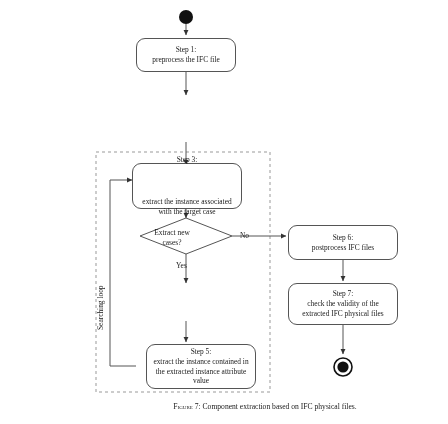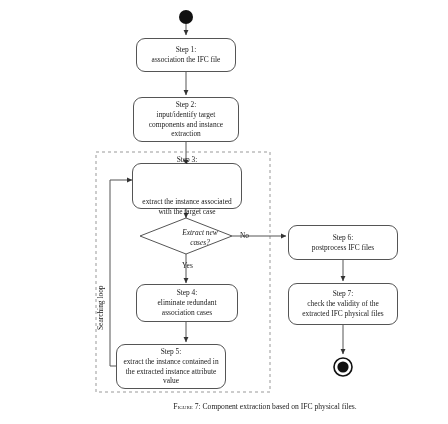--- a/index.html
+++ b/index.html
@@ -119,48 +119,40 @@
     <line x1="343" y1="252" x2="343" y2="281" stroke="#555555" stroke-width="1" marker-end="url(#arrow)"></line>
 
     <line x1="343" y1="325" x2="343" y2="354" stroke="#555555" stroke-width="1" marker-end="url(#arrow)"></line>
 
     <circle cx="343" cy="367" r="9" fill="#ffffff" stroke="#111111" stroke-width="1.6"></circle>
     <circle cx="343" cy="367" r="5.6" fill="#111111"></circle>
   </svg>
 
   <div class="node-box" style="left:136px; top:38px; width:100px; height:34px;">
     <span class="node-title">Step 1:</span>
-    <span class="node-body">association the IFC file</span>
+    <span class="node-body">preprocess the IFC file</span>
   </div>
 
-  <div class="node-box" style="left:133px; top:97px; width:106px; height:45px;">
-    <span class="node-title">Step 2:</span>
-    <span class="node-body">input/identify target components and instance extraction</span>
-  </div>
 
   <div class="node-box" style="left:132px; top:163px; width:110px; height:46px;gap:32px;">
     <span class="node-title">Step 3:</span>
     <span class="node-body">extract the instance associated with the target case</span>
   </div>
 
-  <div class="diamond-label" style="left:154px; top:228px; width:92px;font-style:italic;">
+  <div class="diamond-label" style="left:126px; top:228px; width:92px;">
     <span>Extract new</span><br>
     <span>cases?</span>
   </div>
 
   <div class="edge-label" style="left:240px; top:231px;">No</div>
 
-  <div class="edge-label" style="left:176px; top:261px;margin-left:6px;">Yes</div>
+  <div class="edge-label" style="left:176px; top:261px;">Yes</div>
 
-  <div class="node-box" style="left:136px; top:284px; width:102px; height:38px;">
-    <span class="node-title">Step 4:</span>
-    <span class="node-body">eliminate redundant association cases</span>
-  </div>
 
-  <div class="node-box" style="left:116px; top:344px; width:110px; height:45px;">
+  <div class="node-box" style="left:146px; top:344px; width:110px; height:45px;">
     <span class="node-title">Step 5:</span>
     <span class="node-body">extract the instance contained in the extracted instance attribute value</span>
   </div>
 
   <div class="node-box" style="left:288px; top:217px; width:110px; height:35px;margin-top:8px;">
     <span class="node-title">Step 6:</span>
     <span class="node-body">postprocess IFC files</span>
   </div>
 
   <div class="node-box" style="left:288px; top:283px; width:110px; height:42px;">

